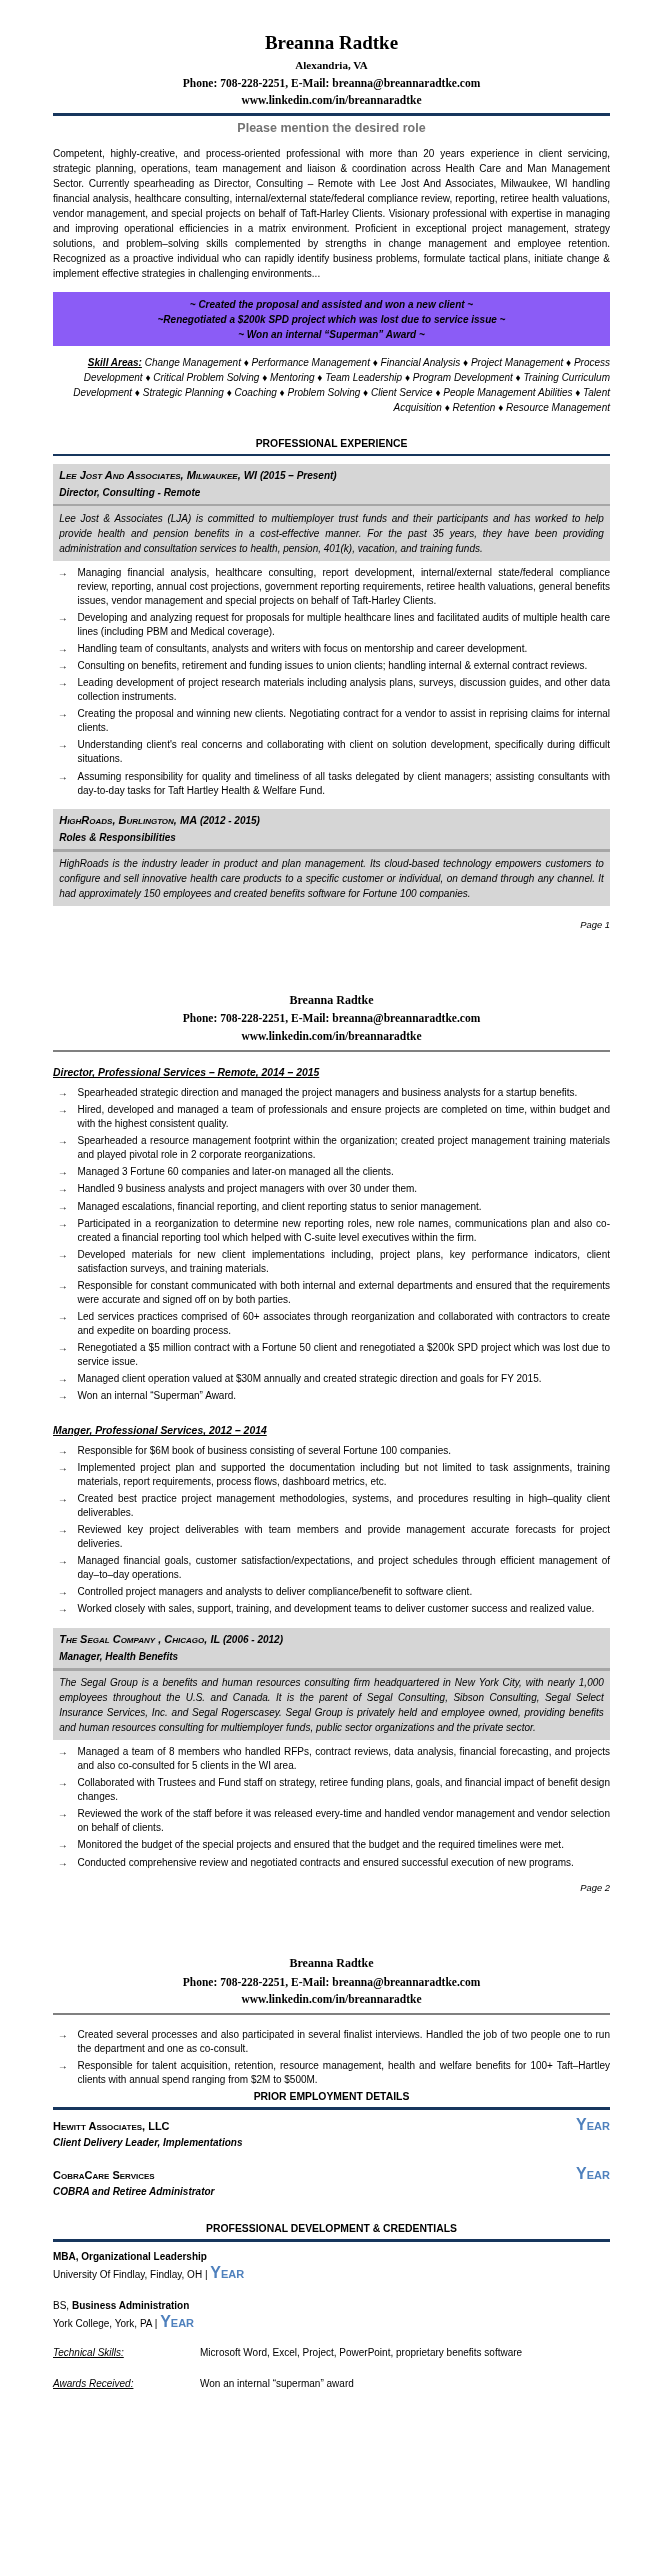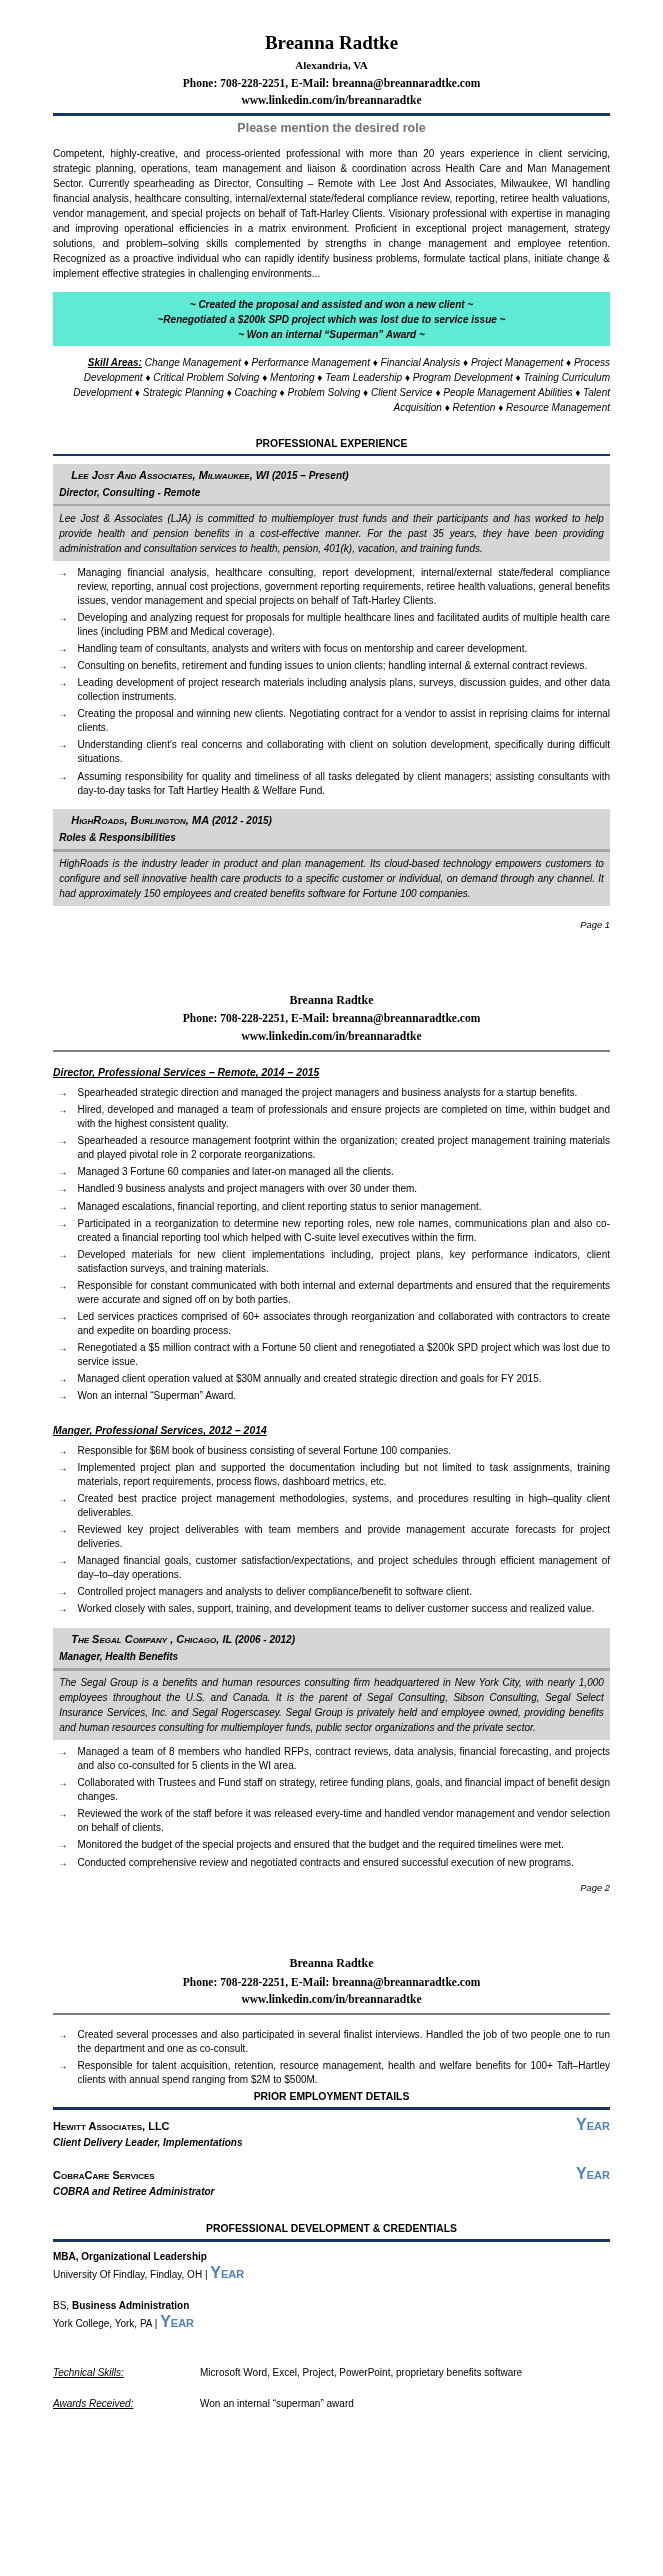--- a/index.html
+++ b/index.html
@@ -23,30 +23,30 @@
   
   .p1-header { padding-top:31px; }
   .p1-name     { font-size:19px; font-weight:bold; line-height:24px; }
   .p1-location { font-size:11px; font-weight:bold; margin-top:4.2px; line-height:13.5px; }
   .p1-contact  { font-size:11.5px; font-weight:bold; margin-top:3.1px; line-height:14.6px; }
   .hdr-rule { margin-top:5.2px; }
   .note { margin-top:4.7px; font-size:12.5px; font-weight:bold; color:#737373; line-height:15.6px; }
 
   
   .summary { margin:9.4px 0 0; text-align:justify; line-height:15px; }
-  .hl-box { margin-top:11.5px; background:#5eead4; padding:4.7px 15.6px; font-weight:bold; font-style:italic; line-height:15px; text-align:center; }
+  .hl-box { margin-top:11.5px; background:#8b5cf6; padding:4.7px 15.6px; font-weight:bold; font-style:italic; line-height:15px; text-align:center; }
   .skills { margin:8.3px 0 0; font-style:italic; line-height:15px; text-align:right; }
   .skills-label { font-weight:bold; text-decoration:underline; }
   .h2 { margin:23px 0 0; font-size:10.4px; font-weight:bold; text-align:center; line-height:12.5px; }
   .h2-rule { margin-top:3.6px; }
 
   
   .job { margin-top:7.3px; }
   .job-head { background:#D6D6D6; padding:4.2px 6.2px; }
-  .company { font-size:10px; font-weight:bold; font-style:italic; line-height:14.6px;margin-left:12px; }
+  .company { font-size:10px; font-weight:bold; font-style:italic; line-height:14.6px; }
   .sc { font-variant:small-caps; font-size:11px; }
   .job-title { font-weight:bold; font-style:italic; margin-top:2.6px; line-height:13.5px; }
   .job-divider { height:2.6px; background:#A6A6A6; }
   .job-desc { background:#D6D6D6; padding:4.2px 6.2px 5.2px; font-style:italic; text-align:justify; line-height:15px; }
   .bullets { margin-top:5.2px; }
   .bullet { position:relative; padding-left:24.5px; margin-bottom:3.1px; text-align:justify; }
   .bullet::before { content:"\2192"; position:absolute; left:4.7px; top:0; }
 
   
   .p23-header { padding-top:61px; font-weight:bold; }
@@ -242,21 +242,21 @@
     <div class="edu" style="margin-top:16.7px;">
       <div class="edu-degree">
         <span class="edu-prefix">BS, </span><span>Business Administration</span>
       </div>
       <div class="edu-school">
         <span>York College, York, PA |</span>
         <span class="year">Year</span>
       </div>
     </div>
 
-    <div class="detail-row" style="margin-top:35px;align-items:center;">
+    <div class="detail-row" style="margin-top:15px;align-items:center;">
       <span class="detail-label">Technical Skills:</span>
       <span class="detail-value">Microsoft Word, Excel, Project, PowerPoint, proprietary benefits software</span>
     </div>
 
     <div class="detail-row">
       <span class="detail-label">Awards Received:</span>
       <span class="detail-value">Won an internal “superman” award</span>
     </div>
 
     <div class="p3-spacer"></div>

